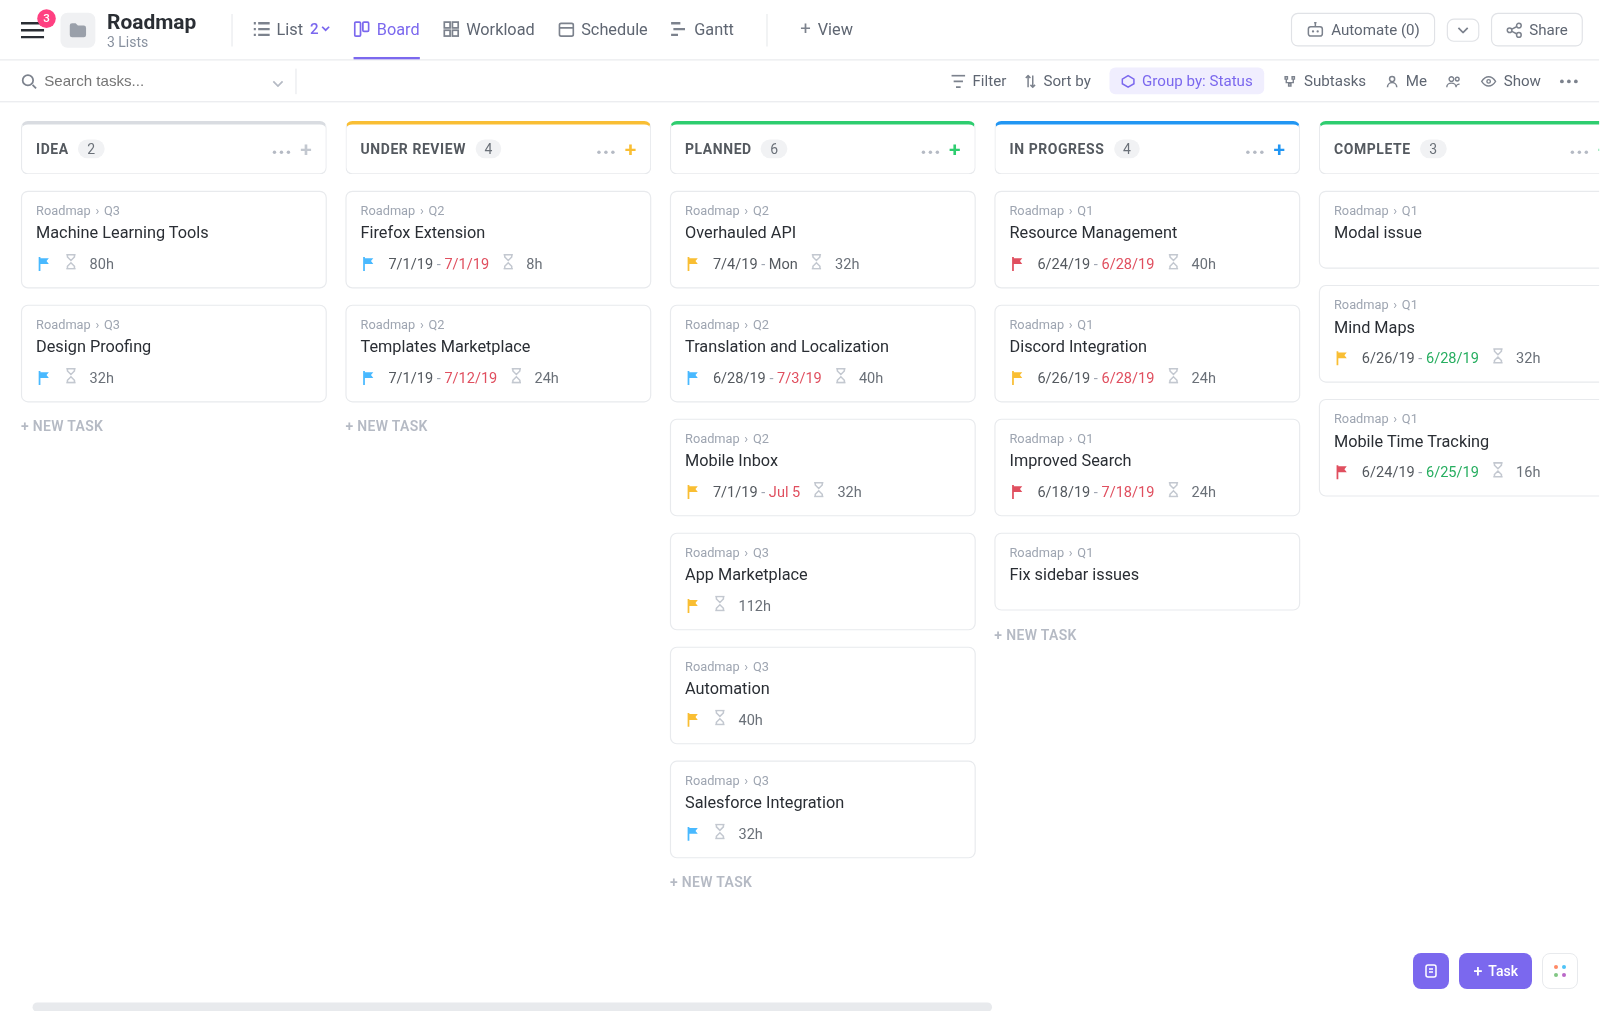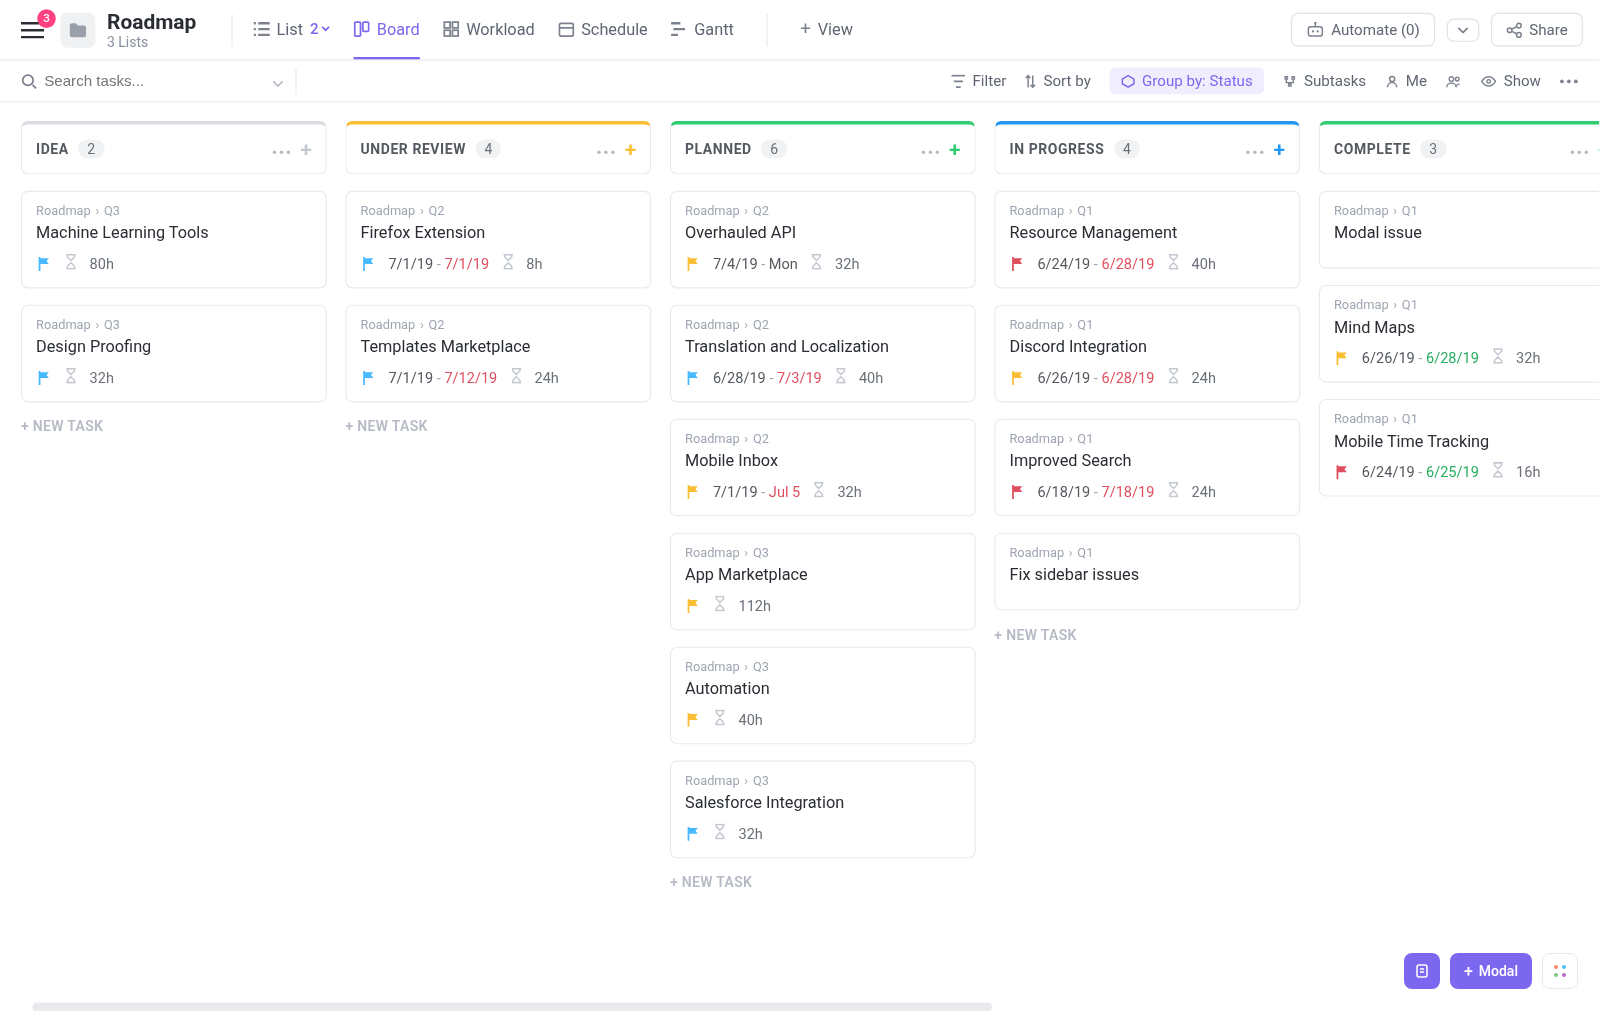--- a/index.html
+++ b/index.html
@@ -689,21 +689,21 @@
 
 <div class="fab-row">
   <div class="fab-sq">
     <svg width="16" height="16" viewBox="0 0 16 16">
         <rect x="3" y="2" width="10" height="12" rx="2" fill="none" stroke="#fff" stroke-width="1.5"></rect>
         <path d="M6 6h4M6 9h4" stroke="#fff" stroke-width="1.5"></path>
       </svg>
   </div>
   <div class="fab-task">
     <span style="font-size:16px;">+</span>
-    <span>Modal</span>
+    <span>Task</span>
   </div>
   <div class="fab-apps">
     <svg width="16" height="16" viewBox="0 0 16 16">
         <circle cx="4" cy="4" r="2" fill="#ff8a65"></circle>
         <circle cx="12" cy="4" r="2" fill="#4fc3f7"></circle>
         <circle cx="4" cy="12" r="2" fill="#81c784"></circle>
         <circle cx="12" cy="12" r="2" fill="#ba68c8"></circle>
       </svg>
   </div>
 </div>

